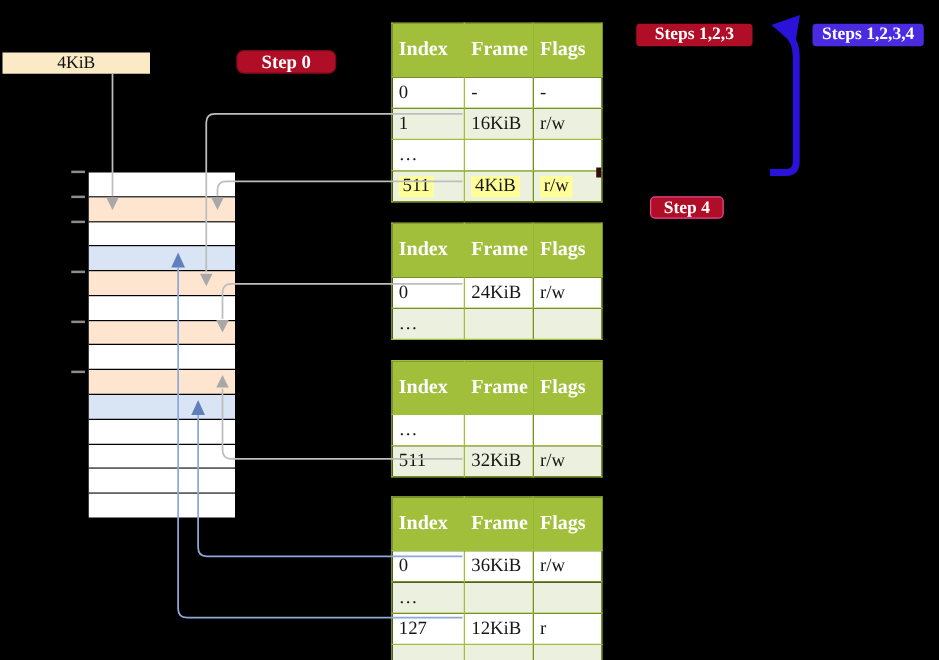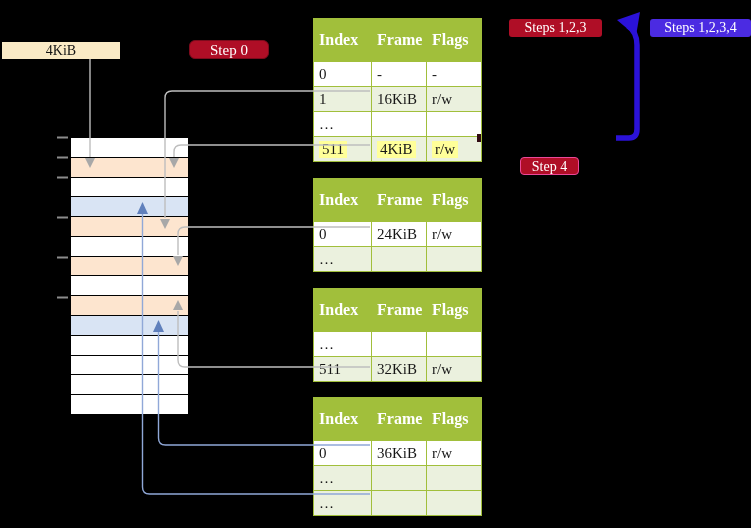--- a/index.html
+++ b/index.html
@@ -6,24 +6,25 @@
   body{
     width:751px;height:528px;position:relative;overflow:hidden;
     background:#000;
     font-family:"Liberation Serif", serif;
   }
   
   .pill{
     position:absolute;color:#fff;text-align:center;
     font-size:15px;line-height:18px;padding:0 7px;white-space:nowrap;
     box-sizing:border-box;
+    font-weight:bold;
   }
   #lbl-step0{left:189px;top:40px;width:80px;height:19px;background:var(--crimson);border-radius:6px;border:1px solid #7d0a1c;}
   #lbl-steps123{left:509px;top:19px;width:93px;height:18px;background:var(--crimson);border-radius:3px;font-size:14px;}
-  #lbl-steps1234{left:650px;top:19px;width:101px;height:18px;background:var(--blue-label);border-radius:3px;font-size:14px;}
+  #lbl-steps1234{left:650px;top:19px;width:89px;height:18px;background:var(--blue-label);border-radius:3px;font-size:14px;}
   #lbl-step4{left:520px;top:157px;width:59px;height:18px;background:var(--crimson);border-radius:4px;font-size:14px;border:1px solid #ec4899;}
   #lbl-4kib{
     left:2px;top:42px;width:118px;height:17px;position:absolute;
     background:var(--wheat);color:#111;text-align:center;
     font-size:14px;line-height:17px;
   }
   
   #memory-column{
     position:absolute;left:70px;top:137px;width:119px;height:278px;
     border:1px solid #000;display:flex;flex-direction:column;box-sizing:border-box;
@@ -162,20 +163,25 @@
         </tr>
         <tr>
           <td>0</td>
           <td>36KiB</td>
           <td>r/w</td>
         </tr>
         <tr class="shade">
           <td>…</td>
           <td></td>
           <td></td>
+        </tr>
+        <tr>
+          <td>127</td>
+          <td>12KiB</td>
+          <td>r</td>
         </tr>
         <tr class="shade">
           <td>…</td>
           <td></td>
           <td></td>
         </tr>
       </tbody>
     </table>
   </div>
 

